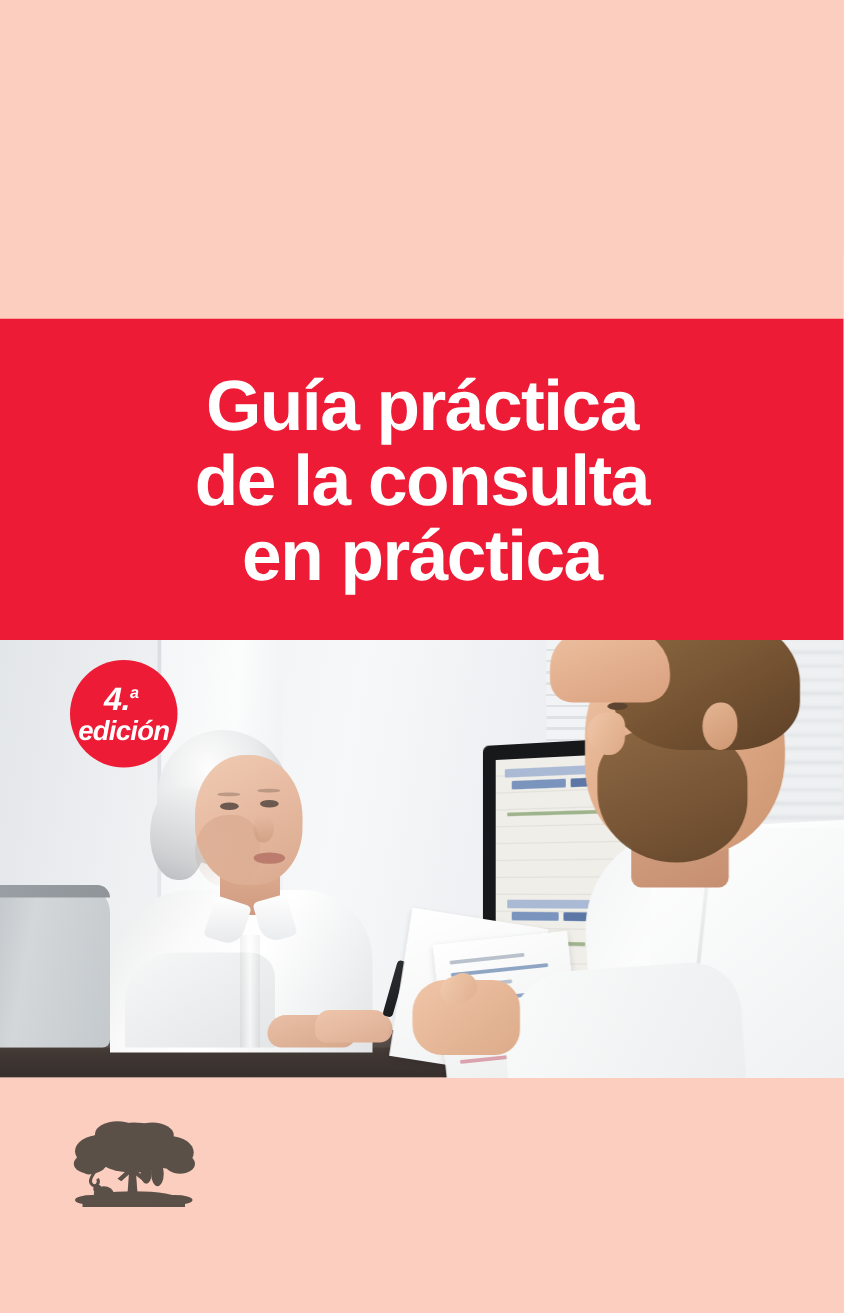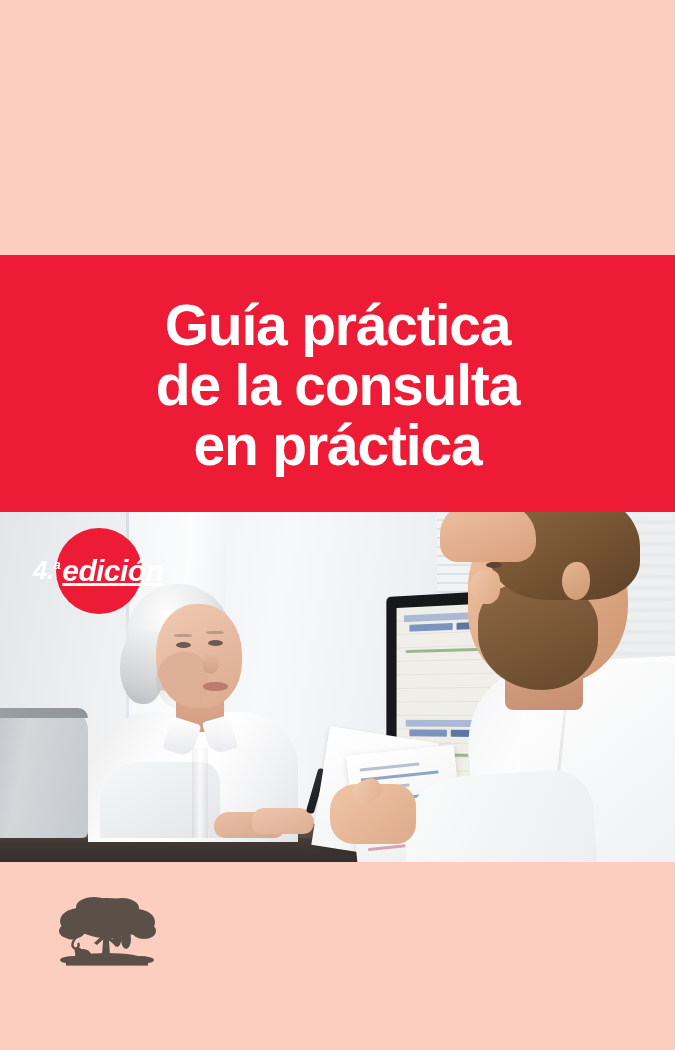--- a/index.html
+++ b/index.html
@@ -476,21 +476,21 @@
   
   .badge {
     position: absolute;
     left: 56px;
     top: 528px;
     width: 86px;
     height: 86px;
     border-radius: 50%;
     background: #ed1b35;
     display: flex;
-    flex-direction: row;
+    flex-direction: column;
     align-items: center;
     justify-content: center;
     color: #ffffff;
     font-style: italic;
     font-weight: bold;
     line-height: 1;
   }
   .badge-num {
     display: block;
     font-size: 26px;
@@ -499,23 +499,22 @@
     position: relative;
     left: -2px;
   }
   .badge-num sup {
     font-size: 13px;
     vertical-align: super;
     line-height: 0;
   }
   .badge-word {
     display: block;
-    font-size: 30px;
+    font-size: 22px;
     letter-spacing: -0.6px;
-    text-decoration: underline;
   }
 
   
   .bottom-band {
     position: absolute;
     left: 0;
     top: 862px;
     width: 675px;
     height: 188px;
     background: #fcceC0;

